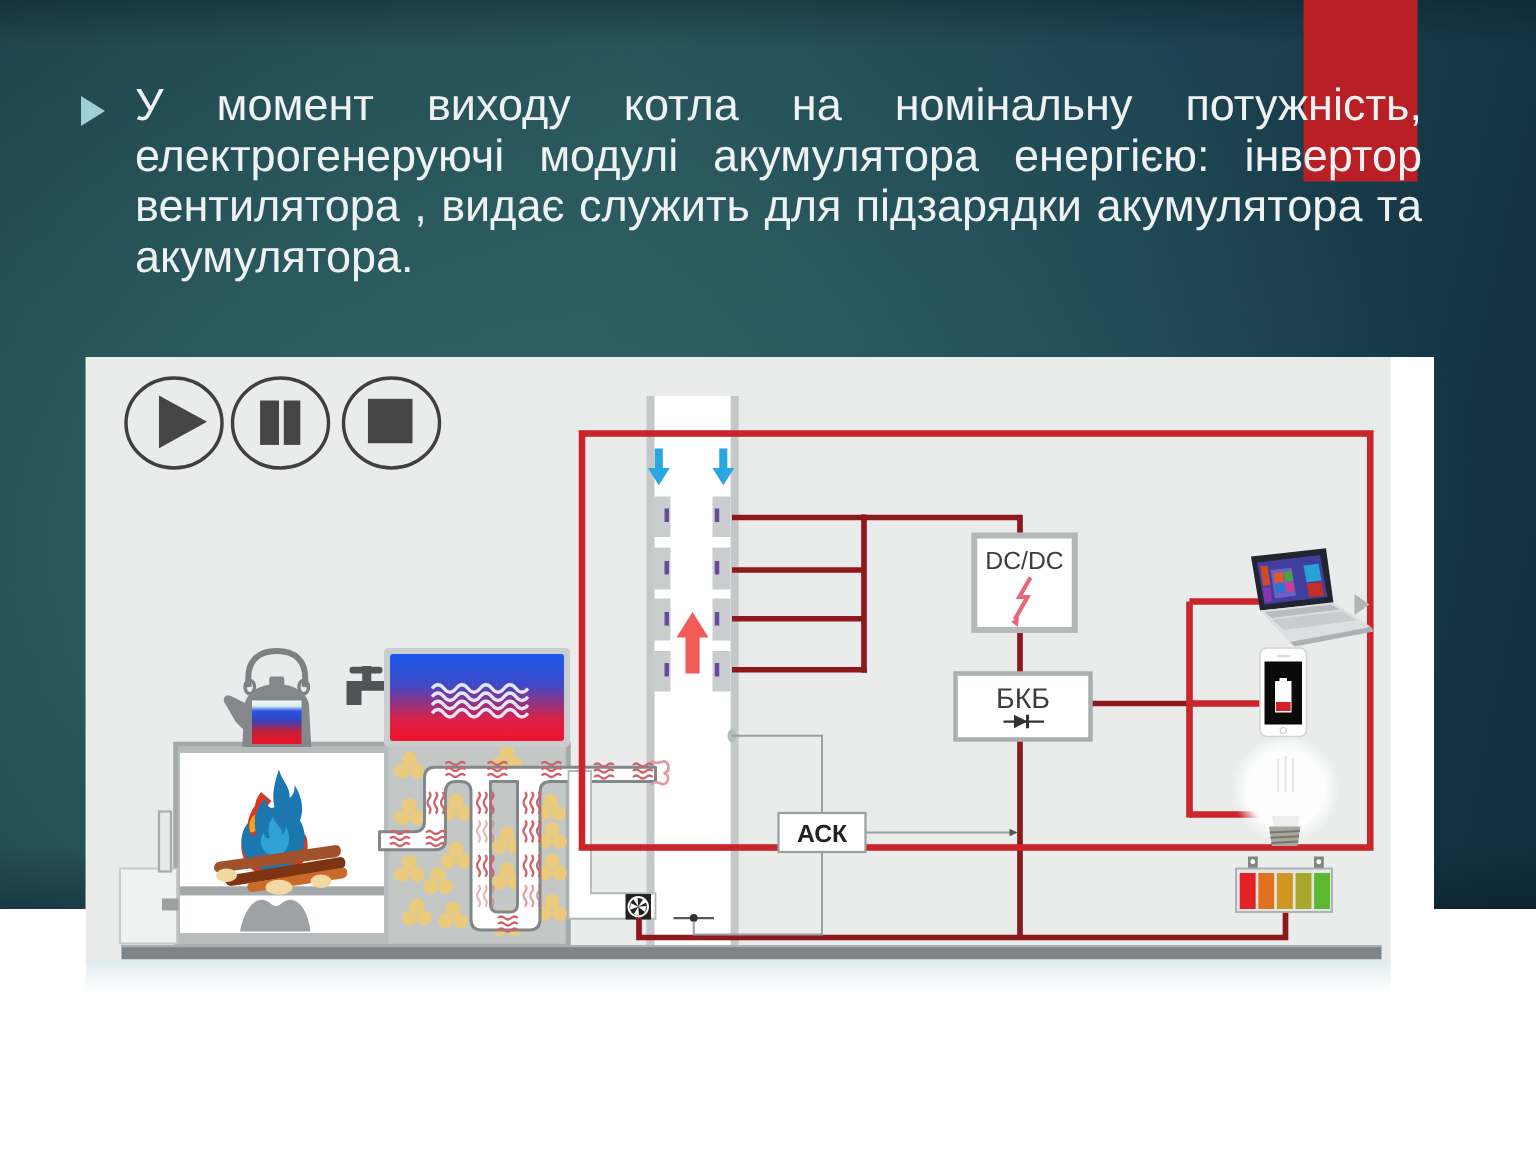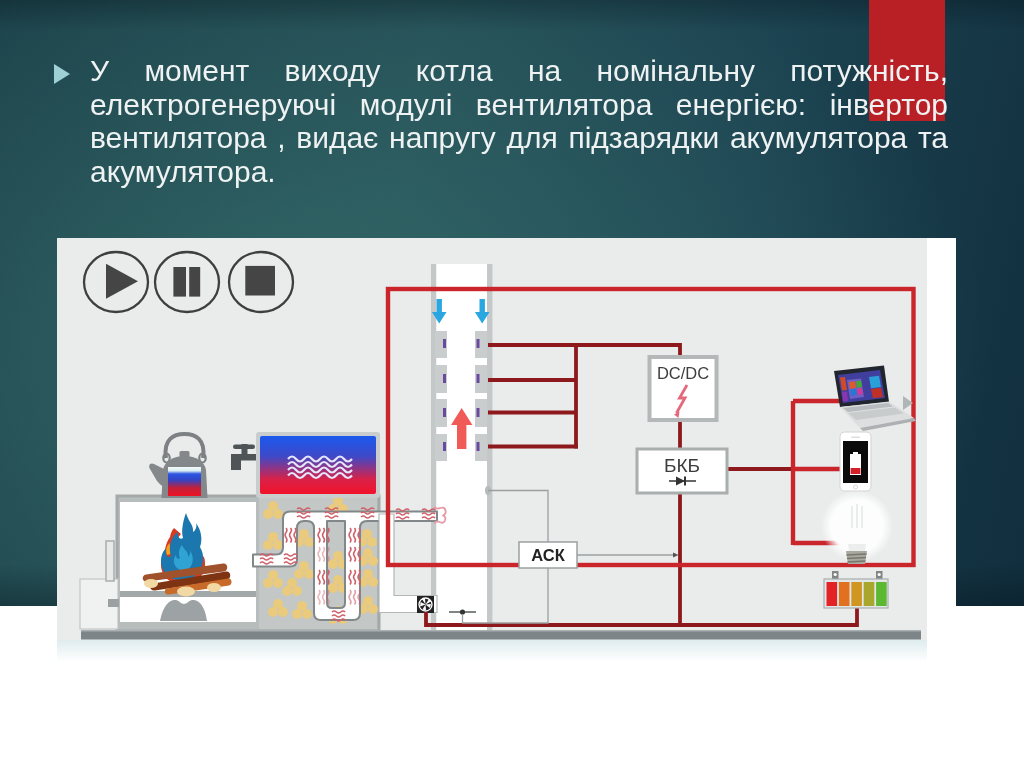--- a/index.html
+++ b/index.html
@@ -14,22 +14,22 @@
 .txt{position:absolute;left:90px;top:54px;width:858px;color:#eef2f2;font-size:30px;line-height:33.5px;}
 .jl{text-align:justify;text-align-last:justify;}
 .img{position:absolute;left:57px;top:238px;width:899px;height:447px;}
 </style></head>
 <body>
 <div class="slide">
 <div class="redbar"></div>
 <div class="bullet"></div>
 <div class="txt">
 <div class="jl">У момент виходу котла на номінальну потужність,</div>
-<div class="jl">електрогенеруючі модулі вентилятора енергією: інвертор</div>
-<div class="jl">вентилятора , видає напругу для підзарядки акумулятора та</div>
+<div class="jl">електрогенеруючі модулі акумулятора енергією: інвертор</div>
+<div class="jl">вентилятора , видає служить для підзарядки акумулятора та</div>
 <div>акумулятора.</div>
 </div>
 <div class="img">
 <svg width="899" height="447" viewBox="0 0 899 447" xmlns="http://www.w3.org/2000/svg">
 <defs>
 <linearGradient id="radg" x1="0" y1="0" x2="0" y2="1">
  <stop offset="0" stop-color="#1b59ee"></stop>
             <stop offset=".35" stop-color="#3e49c8"></stop>
  <stop offset=".55" stop-color="#8c3588"></stop>
             <stop offset=".75" stop-color="#da2147"></stop>

